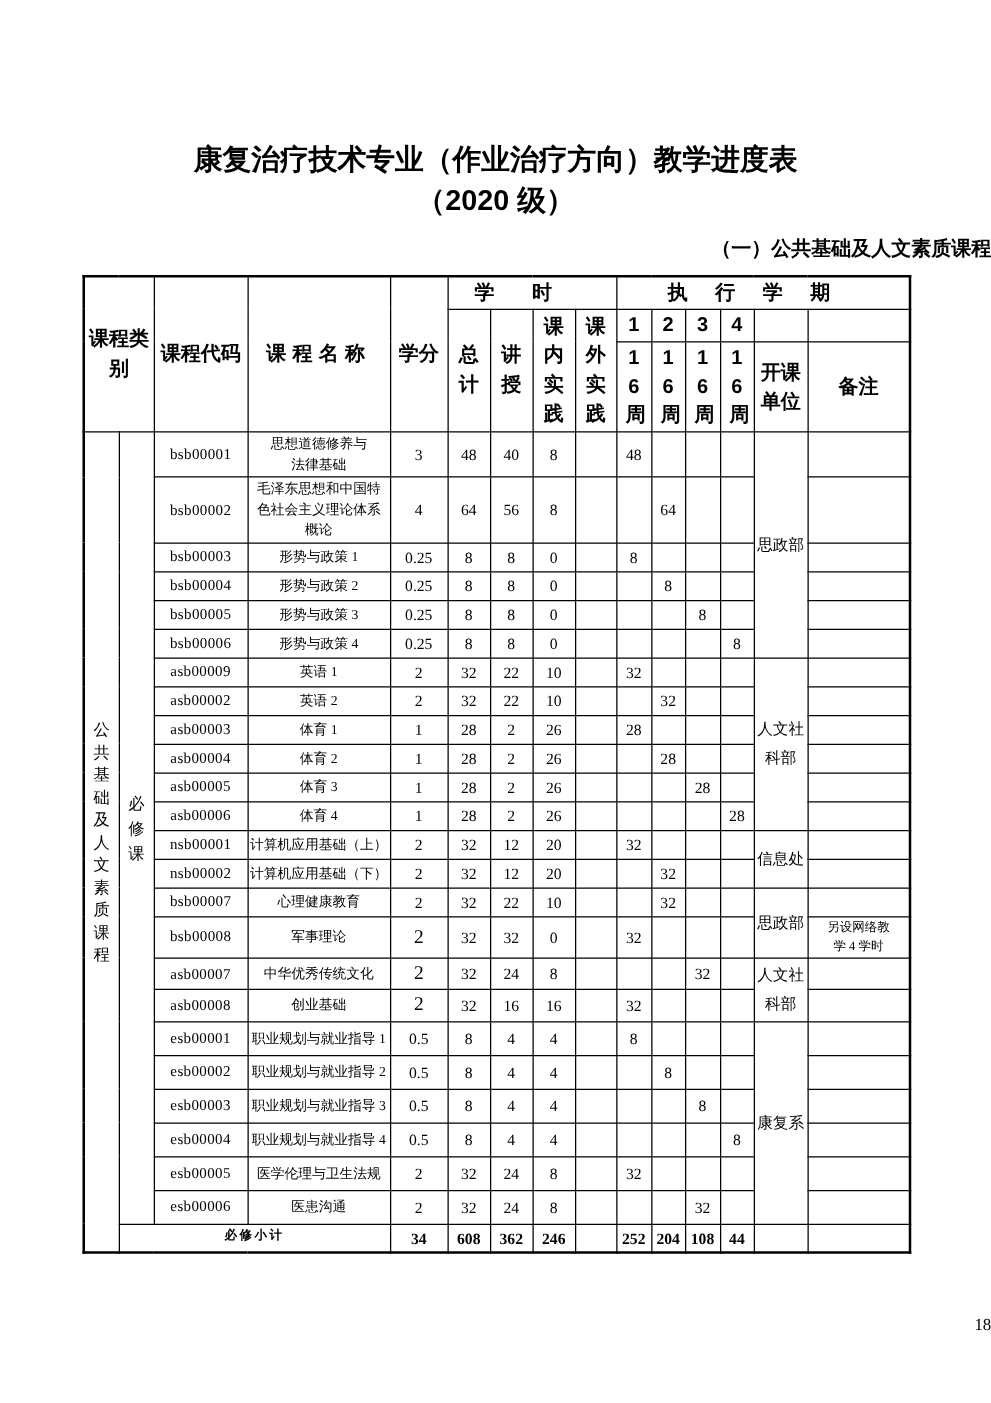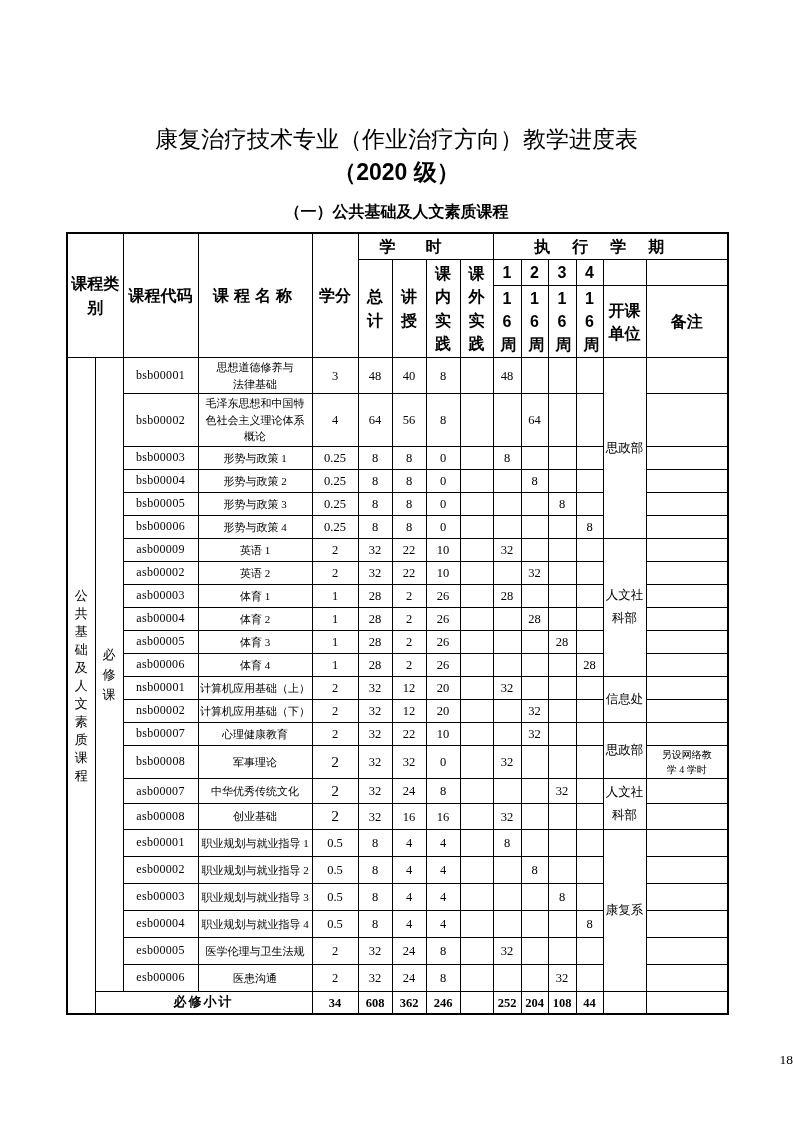--- a/index.html
+++ b/index.html
@@ -2,23 +2,23 @@
 <html><head>
 <meta charset="utf-8">
 <style>
   html,body{margin:0;padding:0}
   body{
     width:793px;height:1122px;background:#fff;color:#000;
     font-family:"Liberation Serif","DejaVu Serif",serif;
   }
   .page{position:relative;width:793px;height:1122px;box-sizing:border-box;padding-top:104px;background:#fff;overflow:hidden}
   .attach{margin-left:92px;font-family:"Liberation Sans","DejaVu Sans",sans-serif;font-weight:bold;font-size:17px;line-height:1.2}
-  .title{margin-top:21px;text-align:center;font-family:"Liberation Sans","DejaVu Sans",sans-serif;font-weight:normal;font-size:23px;line-height:1.25}
+  .title{margin-top:9px;text-align:center;font-family:"Liberation Sans","DejaVu Sans",sans-serif;font-weight:bold;font-size:23px;line-height:1.25}
   .title2{margin-top:5px;text-align:center;font-family:"Liberation Sans","DejaVu Sans",sans-serif;font-weight:bold;font-size:23px;line-height:1.2}
-  .section{margin-top:16px;text-align:center;font-family:Liberation Serif, serif;font-weight:bold;font-size:16px;line-height:1.2}
+  .section{margin-top:16px;text-align:right;font-family:Liberation Serif, serif;font-weight:bold;font-size:16px;line-height:1.2}
   table.sched{margin:10px 0 0 66px;border-collapse:collapse;table-layout:fixed;width:661px;border:2px solid #000}
   .sched th,.sched td{
     border:1px solid #000;text-align:center;vertical-align:middle;
     padding:1px 2px;font-size:12.5px;line-height:1.45;overflow:hidden;
   }
   .sched thead th{font-family:"Liberation Sans","DejaVu Sans",sans-serif;font-weight:bold;font-size:16px}
   tr.h1{height:25px}
   tr.h2{height:25px}
   tr.h3{height:38px}
   th.weeks{word-break:break-all;line-height:1.45;padding:1px 7px}
@@ -31,21 +31,21 @@
   td.num{font-size:12.5px}
   td.num.big{font-size:15.5px}
   td.unit{font-size:12.5px;line-height:1.85;padding:0 1px}
   td.remark{font-size:10px;text-align:center;white-space:pre-line;line-height:1.5;padding:1px 4px}
   td.vcat,td.vsub{padding:0}
   td.vcat .ch,td.vsub .ch{display:block;font-size:13px;line-height:1}
   td.vcat .ch{margin:5px auto}
   td.vsub .ch{margin:7px auto}
   tr.subtotal{height:32px}
   tr.subtotal td{font-weight:bold}
-  td.sublabel{font-family:Liberation Serif, serif;font-size:13px;letter-spacing:2px}
+  td.sublabel{font-family:Liberation Mono, monospace;font-size:10px;letter-spacing:2px}
   .pagenum{position:absolute;left:0;bottom:54px;width:100%;text-align:right;font-size:13.5px}
 </style>
 </head>
 <body>
 
 <div class="page">
 
   <div class="title">康复治疗技术专业（作业治疗方向）教学进度表</div>
   <div class="title2">（2020 级）</div>
   <div class="section">（一）公共基础及人文素质课程</div>

